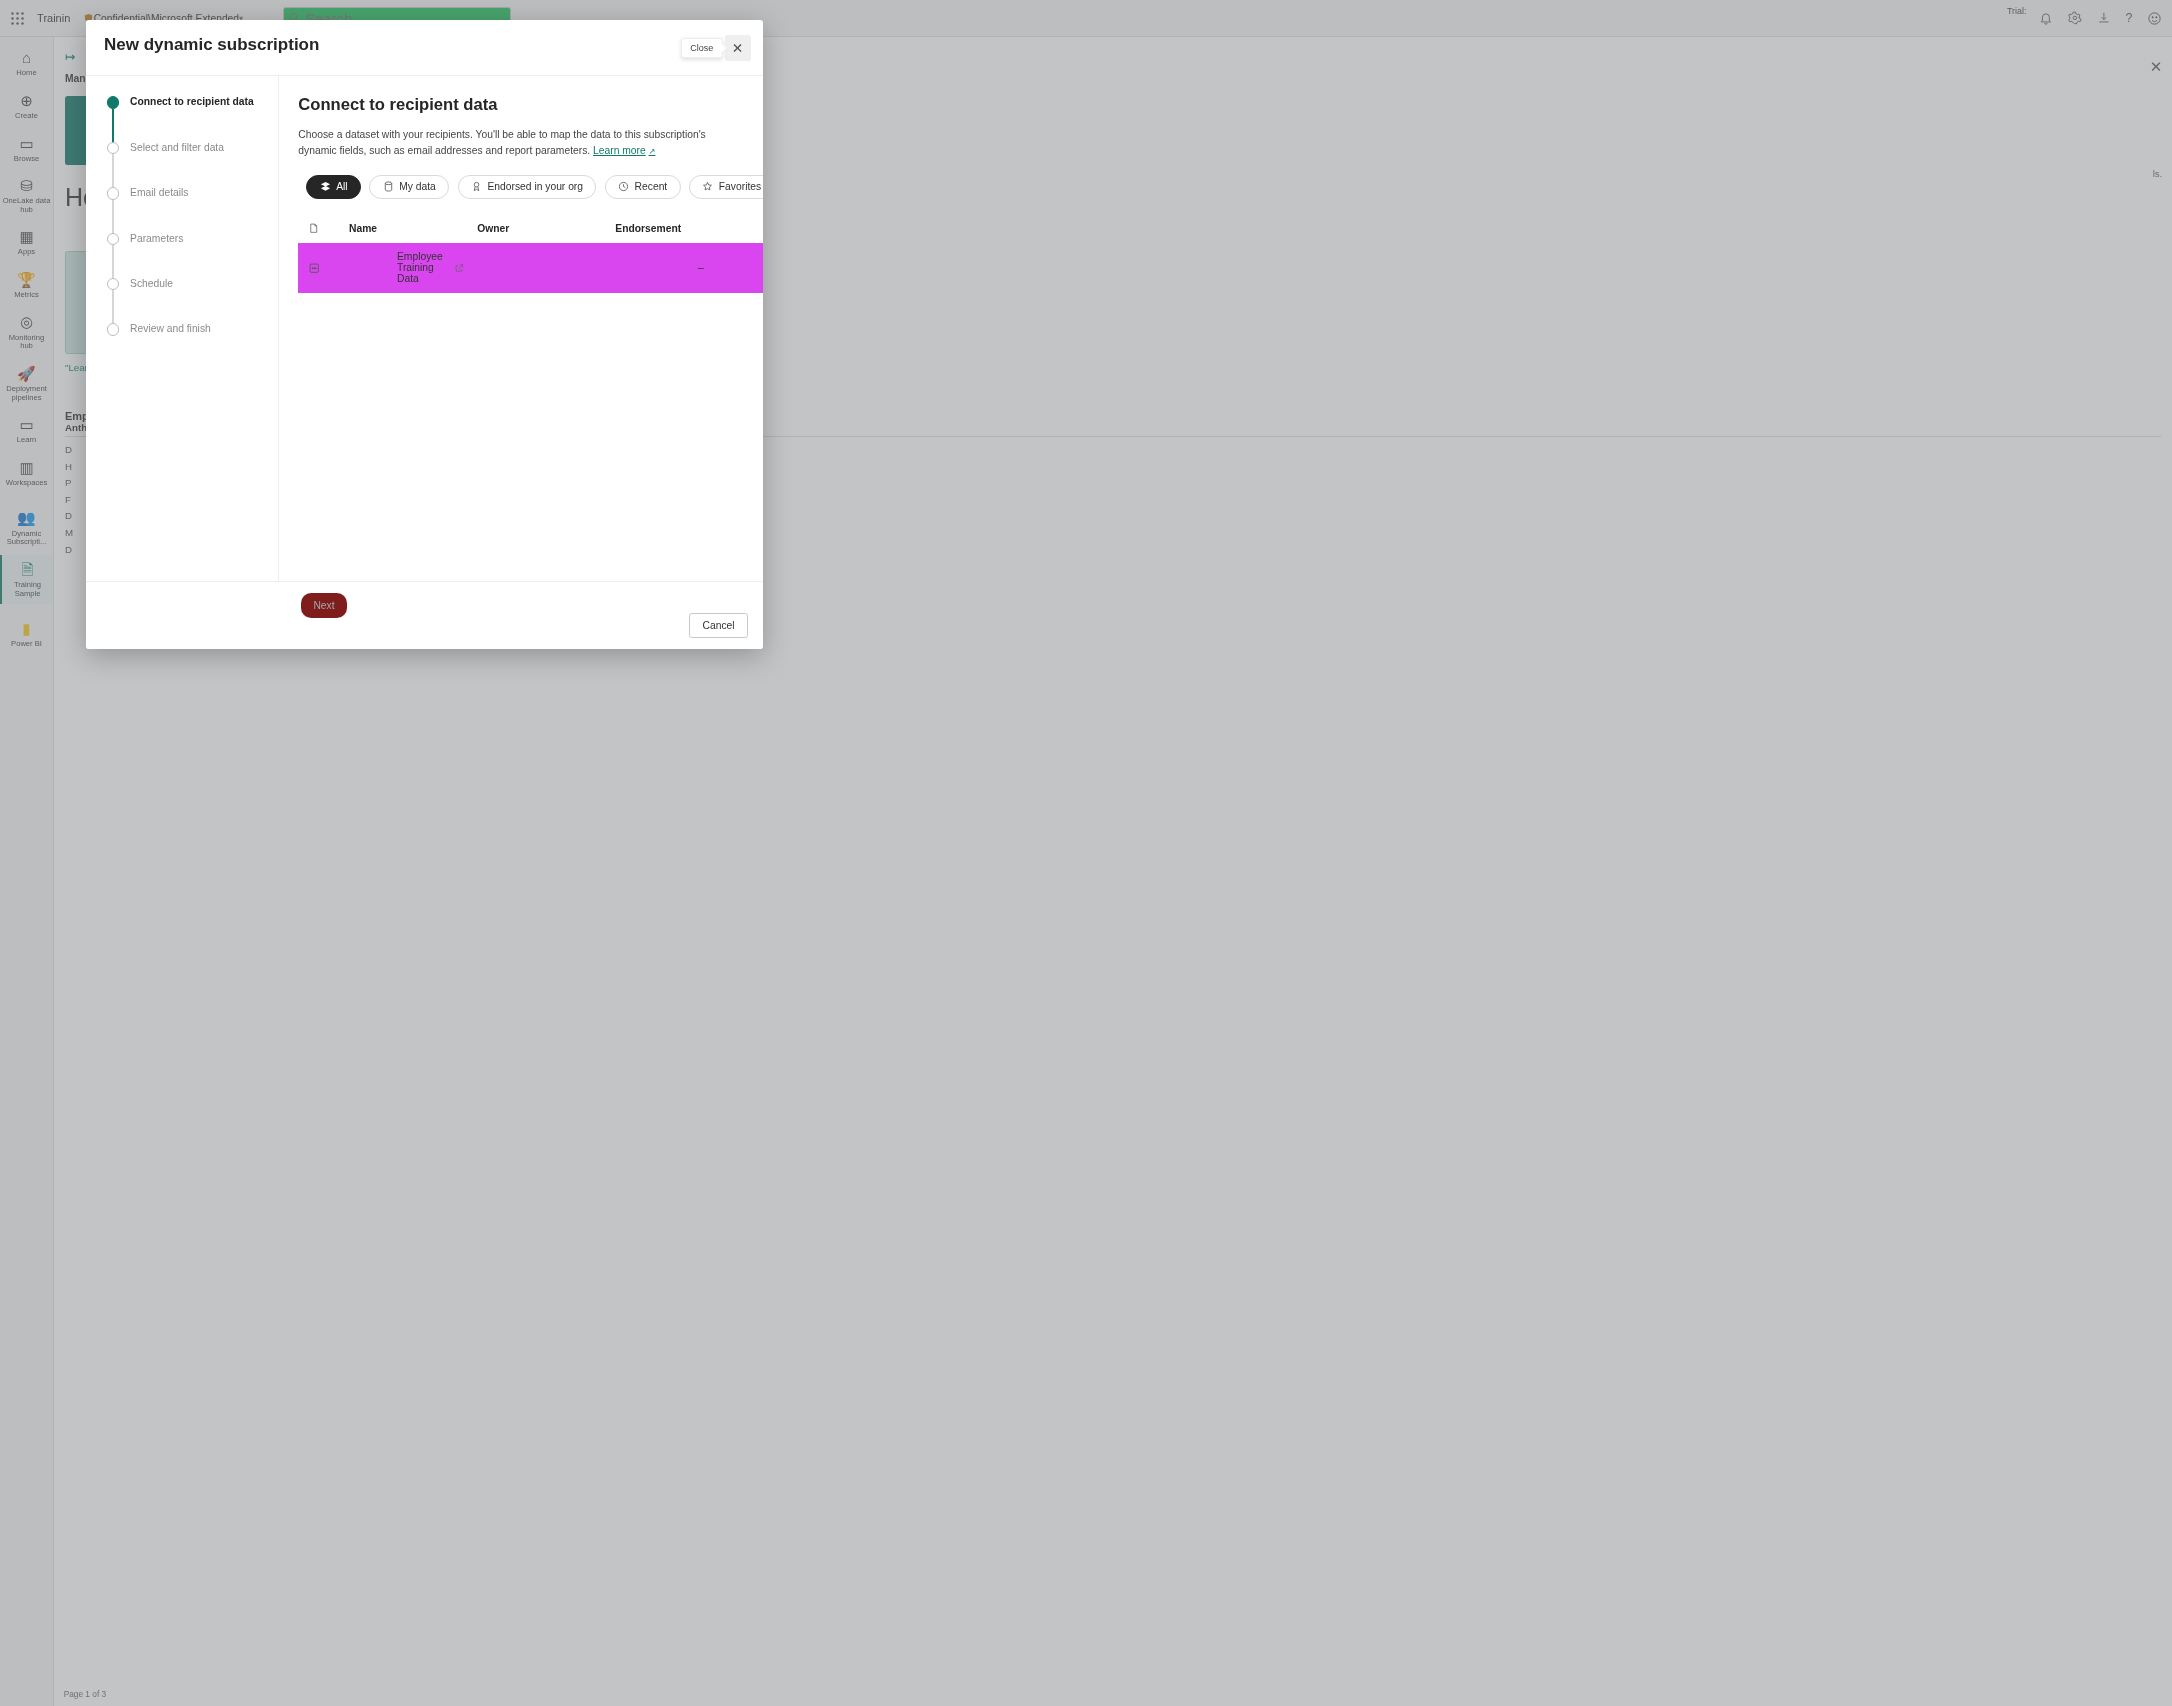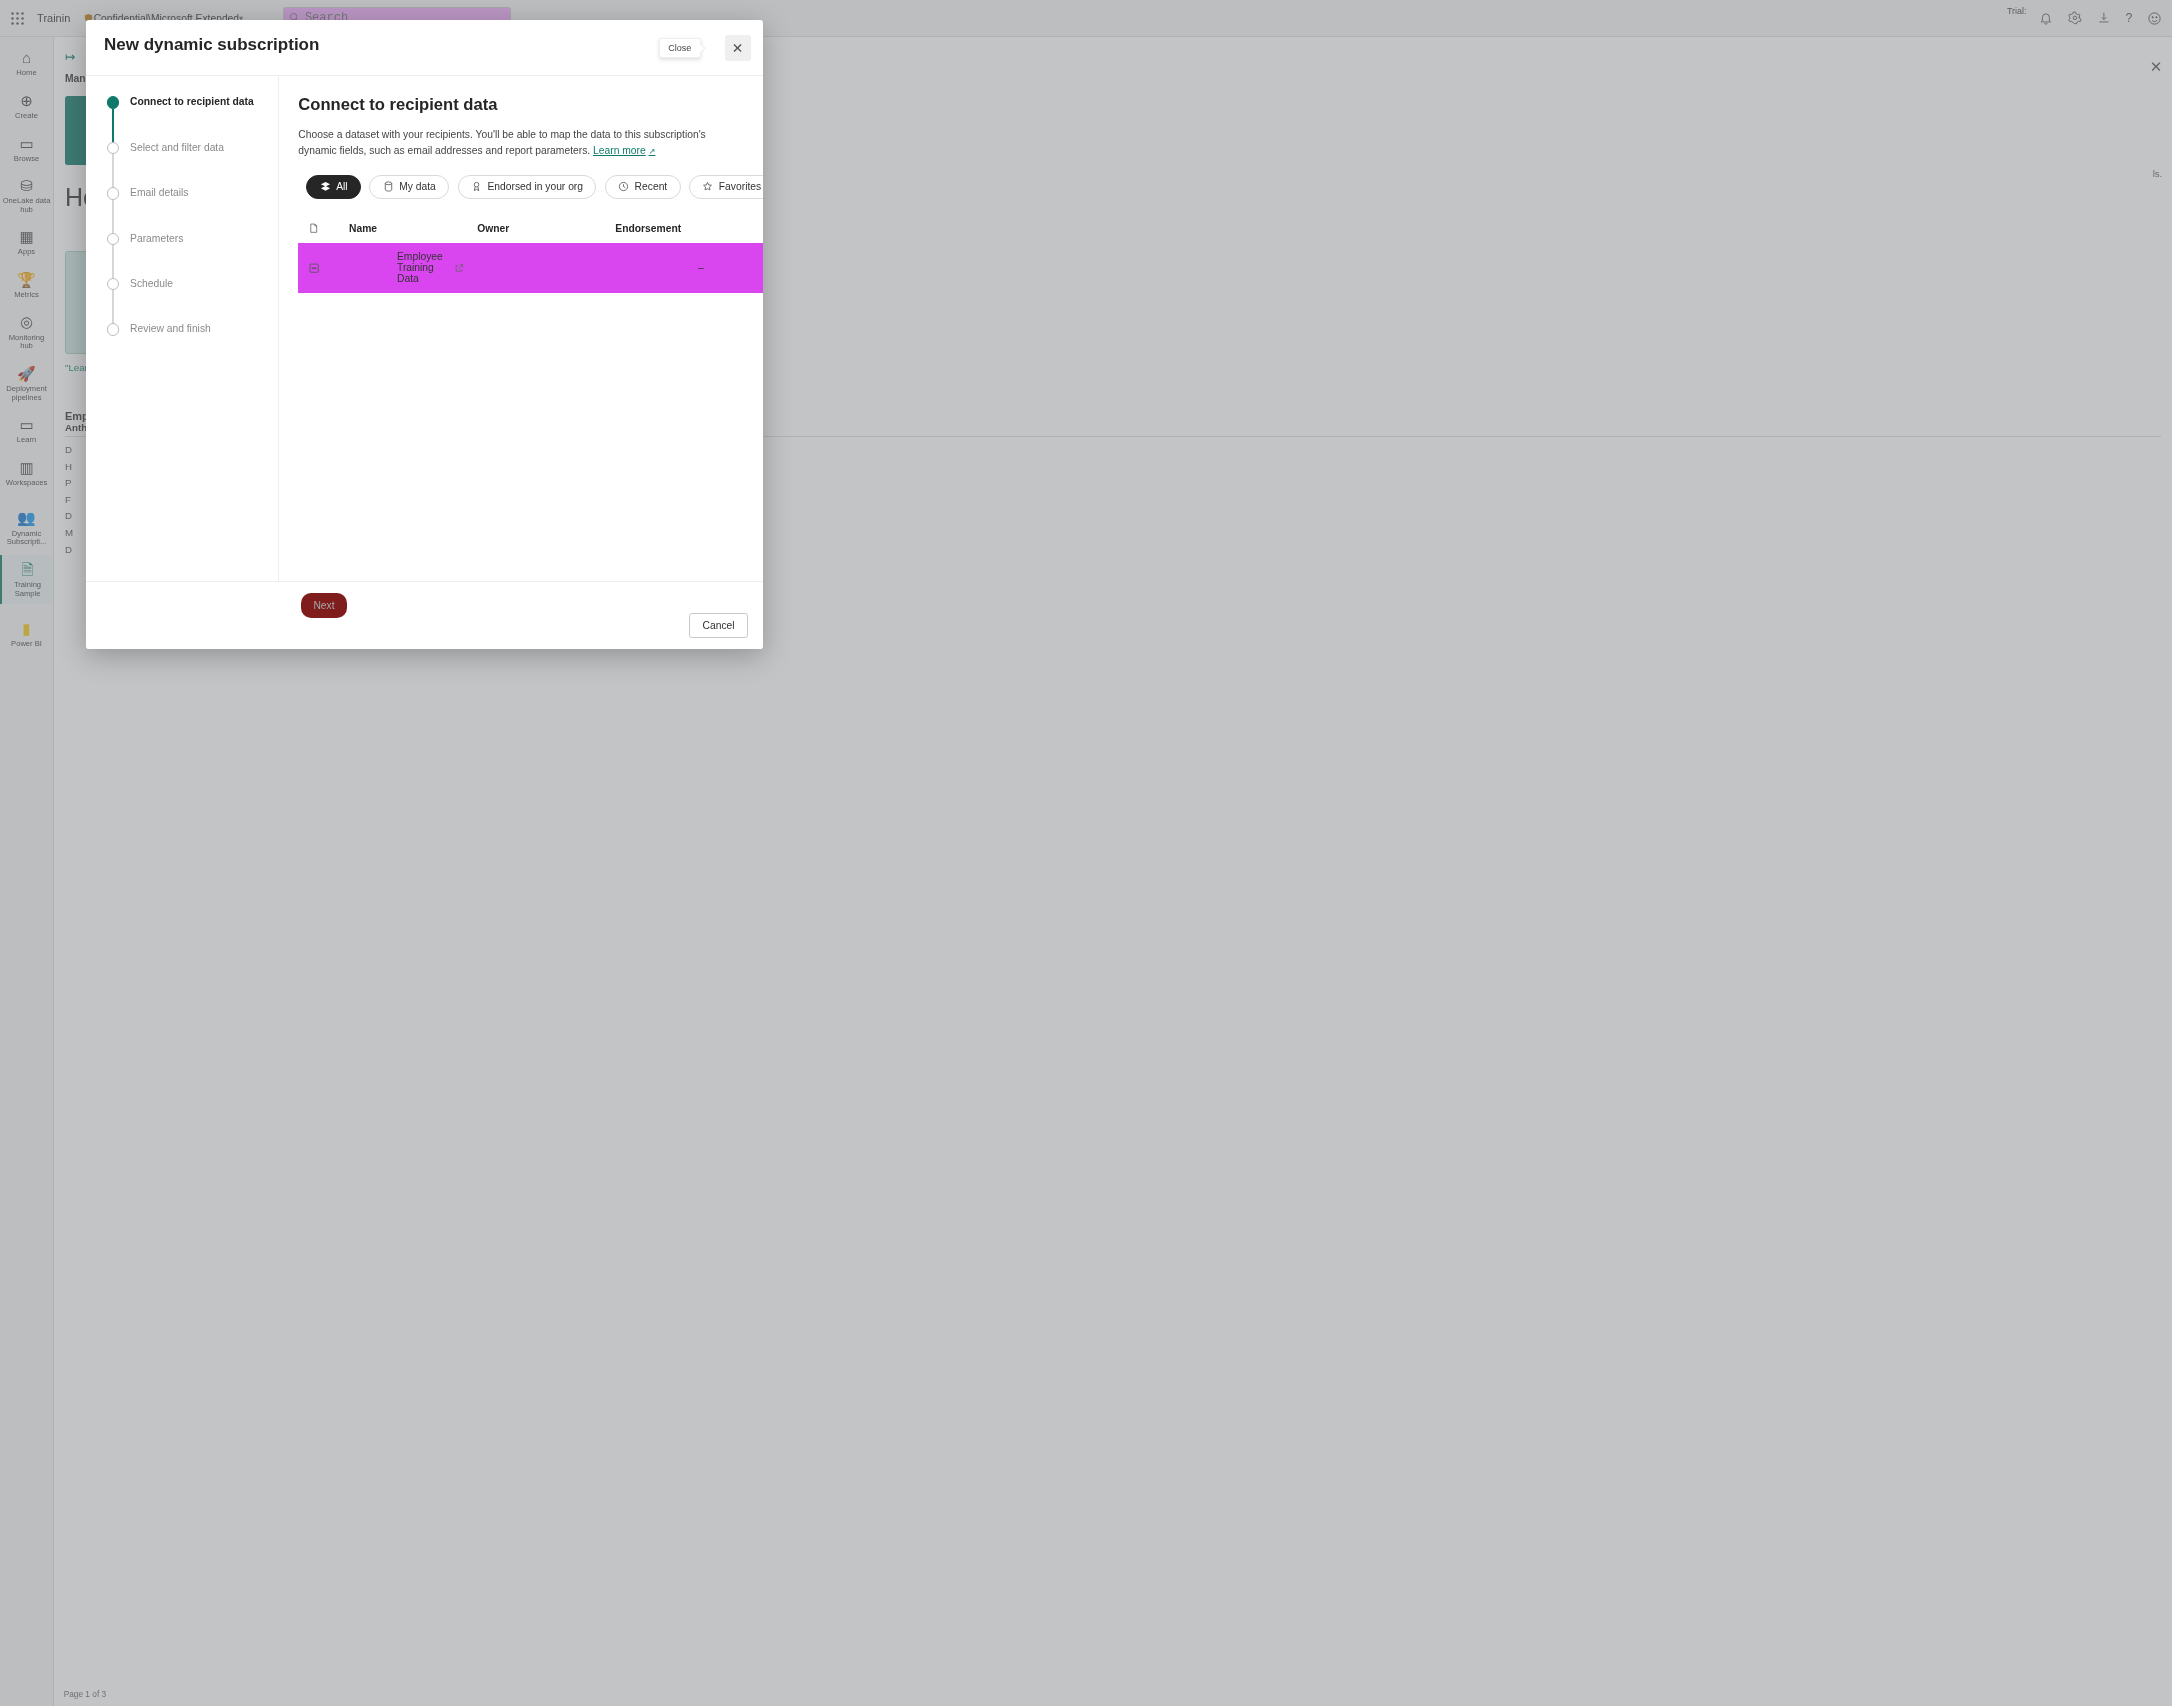--- a/index.html
+++ b/index.html
@@ -11,21 +11,21 @@
     height:37px; background:#f4f4f4; display:flex; align-items:center;
     padding:0 9.7px; gap:12.4px; border-bottom:0.7px solid #ddd; color:#333;
   }
   .app-grid-icon svg { width:15px; height:15px; }
   .topbar .app-title { font-size:11px; color:#333; }
   .topbar .confidential { display:flex; align-items:center; gap:0; font-size:10.3px; color:#333; }
   .topbar .confidential svg{ width:11px;height:11px; color:#c07f1b;}
   .search-wrap { margin-left:27.6px; flex:0 0 228px; }
   .search-input {
     width:100%; height:22px; border:0.7px solid #c8c8c8; border-radius:2.8px;
-    background:#f0abfc; padding:0 6.9px 0 20.7px; font-size:12px; color:#555;font-family:Liberation Mono, monospace;
+    background:#22c55e; padding:0 6.9px 0 20.7px; font-size:15px; color:#555;
   }
   .search-wrap { position:relative; }
   .search-wrap .search-ico{position:absolute;left:5.5px;top:4.8px;color:#666;}
   .topbar .spacer { flex:1; }
   .topbar .trial { font-size:9px; color:#444; align-self:flex-start; padding-top:5.5px;}
   .topbar .top-icons { display:flex; gap:15px; align-items:center; color:#555; font-size:12.4px;}
   .topbar .top-icons .ic{cursor:pointer;}
   .workspace { flex:1; display:flex; min-height:0; }
   .left-rail {
     width:54px; background:#f4f4f4; border-right:0.7px solid #ddd;
@@ -67,21 +67,21 @@
   .dialog{
     position:absolute; left:86px; top:20px; width:677px; height:629px;
     background:#fff; border-radius:2.8px; box-shadow:0 6.9px 27.6px rgba(0,0,0,0.25);
     display:flex; flex-direction:column;
   }
   .dialog .dlg-header{
     display:flex; align-items:flex-start; justify-content:space-between;
     padding:15px 12.4px 13.8px 18px;
   }
   .dialog .dlg-title{ font-size:17px; font-weight:600; color:#262626;}
-  .dialog .dlg-close-area{ display:flex; align-items:center; gap:24px; position:relative;text-align:center;}
+  .dialog .dlg-close-area{ display:flex; align-items:center; gap:2px; position:relative;text-align:center;}
   .tooltip-close{
     background:#fff; border:0.7px solid #eee; border-radius:2.8px; padding:4.1px 8.3px;
     font-size:9px; color:#444; box-shadow:0 1.4px 4.1px rgba(0,0,0,0.12);
     position:relative;
   }
   .tooltip-close:after{
     content:""; position:absolute; right:-4.1px; top:50%; transform:translateY(-50%) rotate(45deg);
     width:6.9px;height:6.9px;background:#fff;border-right:0.7px solid #eee;border-top:0.7px solid #eee;
   }
   .dlg-close-btn{

